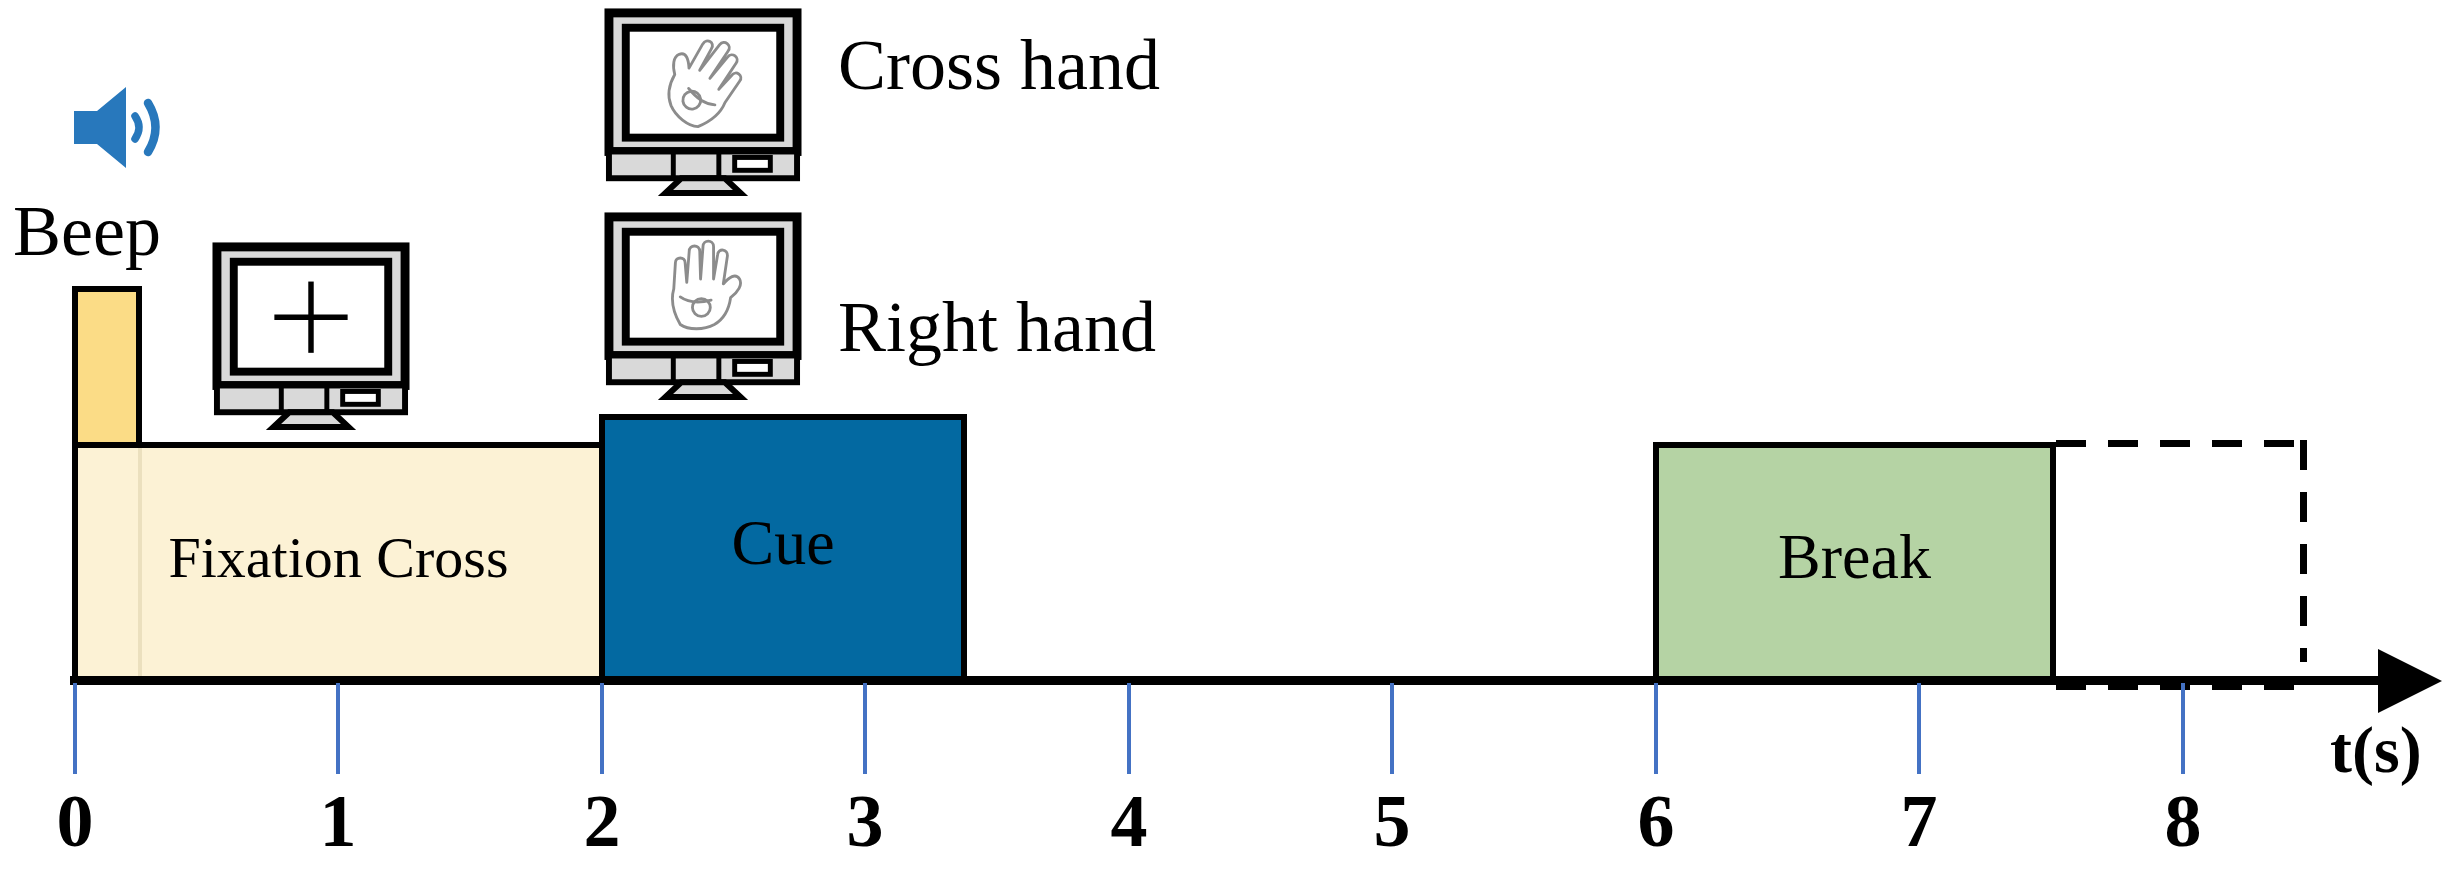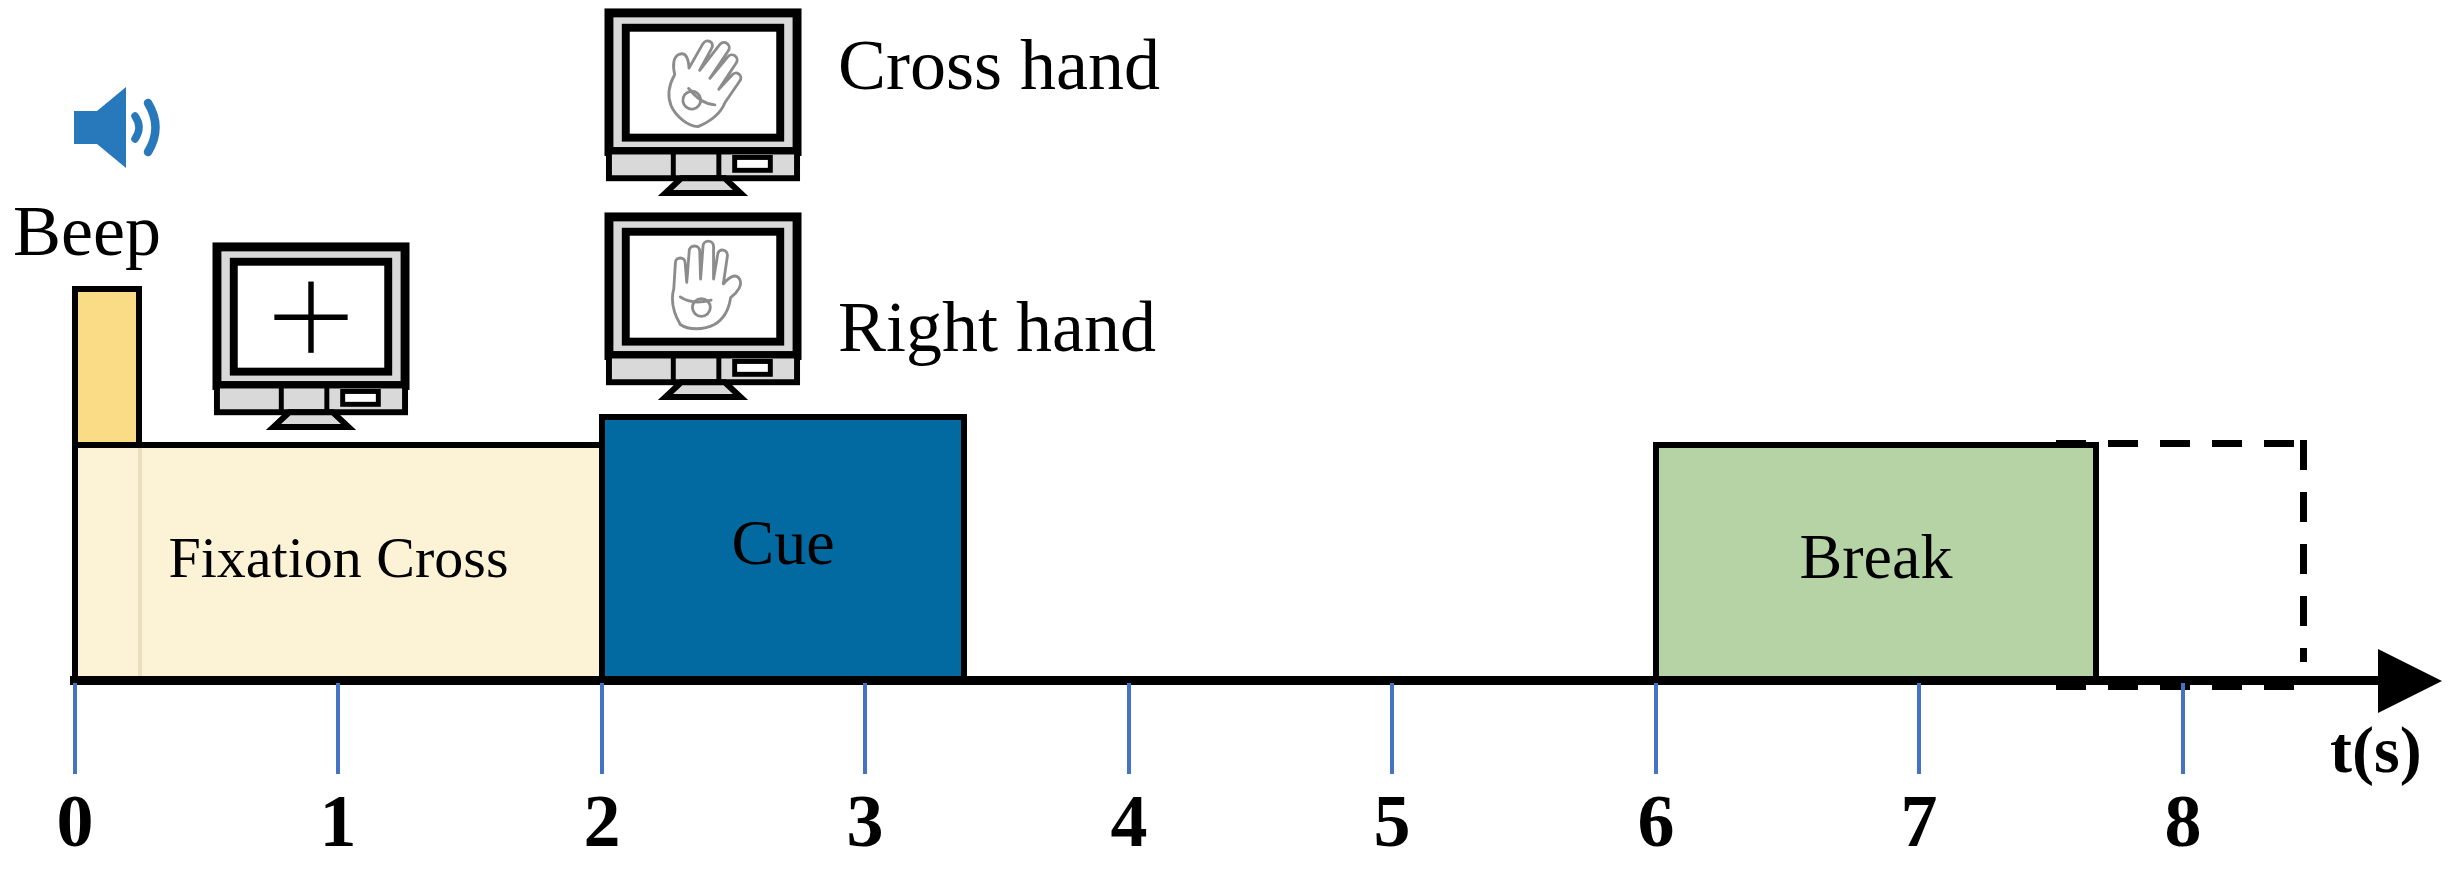--- a/index.html
+++ b/index.html
@@ -14,21 +14,21 @@
   .abs{position:absolute;}
   
   #beep-label{left:2px;top:194px;font-size:72px;line-height:1.05;margin-left:11px;}
   #beep-rect{left:72px;top:286px;width:70px;height:162px;background:#FBDC86;border:6px solid #000;box-sizing:border-box;z-index:4;}
   
   .bar{box-sizing:border-box;border:6px solid #000;display:flex;align-items:center;justify-content:center;text-align:left;}
   #seg-fixation{left:72px;top:442px;width:533px;height:242px;background:#FCF2D5;z-index:1;font-size:58px;}
   #beep-trace{left:138px;top:448px;width:4px;height:230px;background:#EBE0BE;z-index:2;}
   #seg-cue{left:599px;top:414px;width:368px;height:270px;background:#0369a1;z-index:2;font-size:64px;}
   #seg-mi{left:862px;top:442px;width:797px;height:242px;background:rgba(149,164,214,0.85);z-index:3;font-size:70px;}
-  #seg-break{left:1653px;top:442px;width:446px;height:242px;background:#B5D3A4;z-index:2;font-size:64px;}
+  #seg-break{left:1653px;top:442px;width:403px;height:242px;background:#B5D3A4;z-index:2;font-size:64px;}
   .bar span{transform:translateY(-6px);}
   
   .dash-h{height:7px;background:repeating-linear-gradient(90deg,#000 0 30px,transparent 30px 52px);}
   .dash-v{width:7px;background:repeating-linear-gradient(180deg,#000 0 30px,transparent 30px 52px);}
   #dash-top{left:2056px;top:440px;width:250px;}
   #dash-right{left:2300px;top:440px;height:222px;}
   #dash-bottom{left:2056px;top:683px;width:246px;z-index:0;}
   
   #axis-line{left:70px;top:676px;width:2320px;height:9px;background:#000;z-index:5;}
   #axis-arrow{left:2378px;top:649px;width:0;height:0;border-left:64px solid #000;border-top:32px solid transparent;border-bottom:32px solid transparent;z-index:5;}

